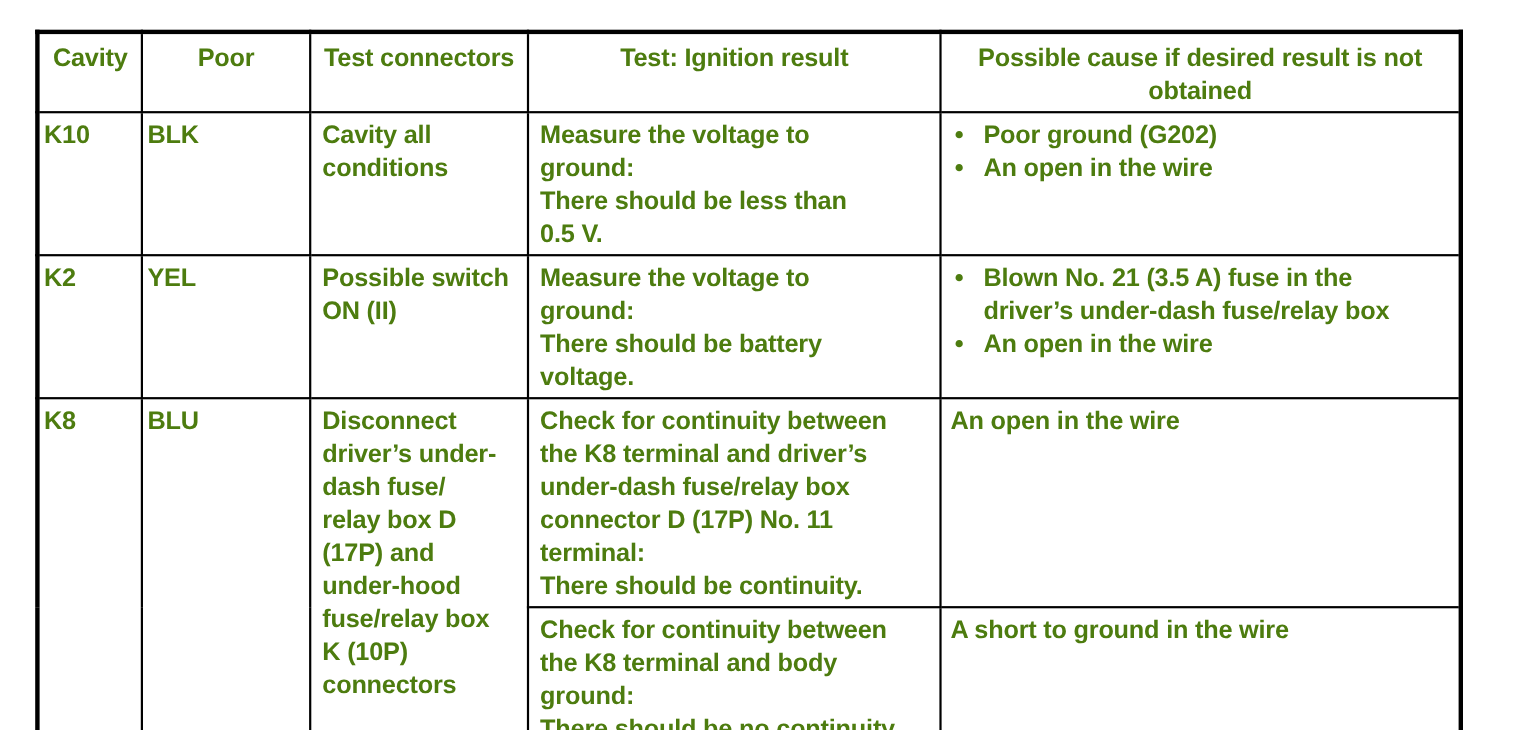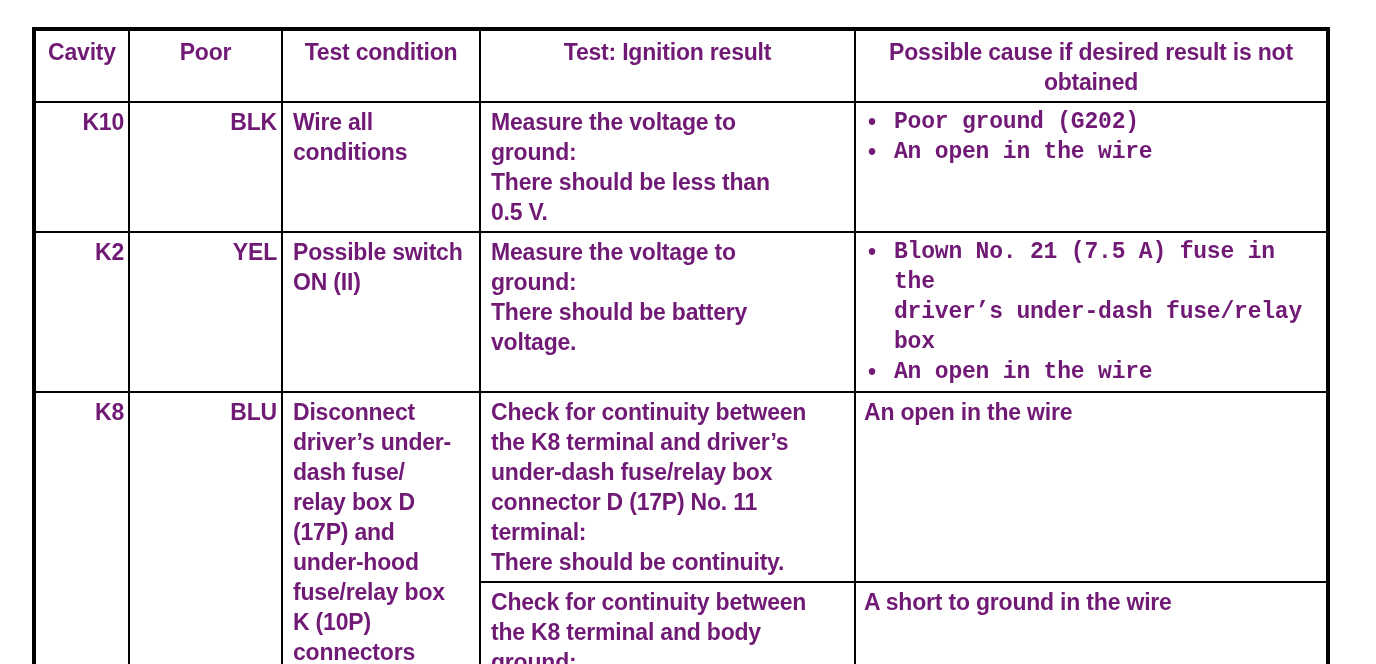--- a/index.html
+++ b/index.html
@@ -10,21 +10,21 @@
     height: 664px;
     overflow: hidden;
   }
   .page {
     position: relative;
     width: 1376px;
     height: 664px;
     background: #ffffff;
     font-family: "Liberation Sans", "DejaVu Sans", sans-serif;
     font-weight: bold;
-    color: #701a75;
+    color: #4d7c0f;
   }
   table.tbl {
     position: absolute;
     left: 32px;
     top: 27px;
     width: 1294px;
     border-collapse: collapse;
     table-layout: fixed;
     font-size: 23px;
     line-height: 30px;
@@ -41,21 +41,21 @@
     padding: 4px 8px 4px 10px;
     overflow: hidden;
   }
   th {
     text-align: center;
     padding-top: 6px;
     padding-left: 6px;
     padding-right: 6px;
   }
   td.center {
-    text-align: right;
+    text-align: left;
     padding-left: 4px;
     padding-right: 4px;
   }
   .pre {
     white-space: pre-line;
   }
   td.cause {
     padding-left: 8px;
   }
   .li {
@@ -63,52 +63,51 @@
     align-items: flex-start;
   }
   .li .marker {
     width: 26px;
     flex: 0 0 26px;
     text-align: left;
     padding-left: 4px;
   }
   .li .li-text {
     flex: 1 1 auto;
-    font-family: Liberation Mono, monospace;
   }
   
   .page { -webkit-font-smoothing: none; }
 </style>
 </head>
 <body>
 
 <div class="page">
   <table class="tbl">
     <colgroup>
       <col style="width:95px">
       <col style="width:153px">
       <col style="width:198px">
       <col style="width:375px">
       <col style="width:473px">
     </colgroup>
     <thead>
       <tr style="height:60px">
         <th>Cavity</th>
         <th>Poor</th>
-        <th>Test condition</th>
+        <th>Test connectors</th>
         <th>Test: Ignition result</th>
         <th class="pre">Possible cause if desired result is not
 obtained</th>
       </tr>
     </thead>
     <tbody>
       <tr style="height:120px">
         <td class="center">K10</td>
         <td class="center">BLK</td>
-        <td class="pre">Wire all
+        <td class="pre">Cavity all
 conditions</td>
         <td class="pre">Measure the voltage to
 ground:
 There should be less than
 0.5 V.</td>
         <td class="cause">
           <div class="li">
             <span class="marker">•</span>
             <span class="li-text pre">Poor ground (G202)</span>
           </div>
@@ -123,21 +122,21 @@
         <td class="center">YEL</td>
         <td class="pre">Possible switch
 ON (II)</td>
         <td class="pre">Measure the voltage to
 ground:
 There should be battery
 voltage.</td>
         <td class="cause">
           <div class="li">
             <span class="marker">•</span>
-            <span class="li-text pre">Blown No. 21 (7.5 A) fuse in the
+            <span class="li-text pre">Blown No. 21 (3.5 A) fuse in the
 driver’s under-dash fuse/relay box</span>
           </div>
           <div class="li">
             <span class="marker">•</span>
             <span class="li-text pre">An open in the wire</span>
           </div>
         </td>
       </tr>
       <tr style="height:187px">
         <td class="center" rowspan="2">K8</td>

